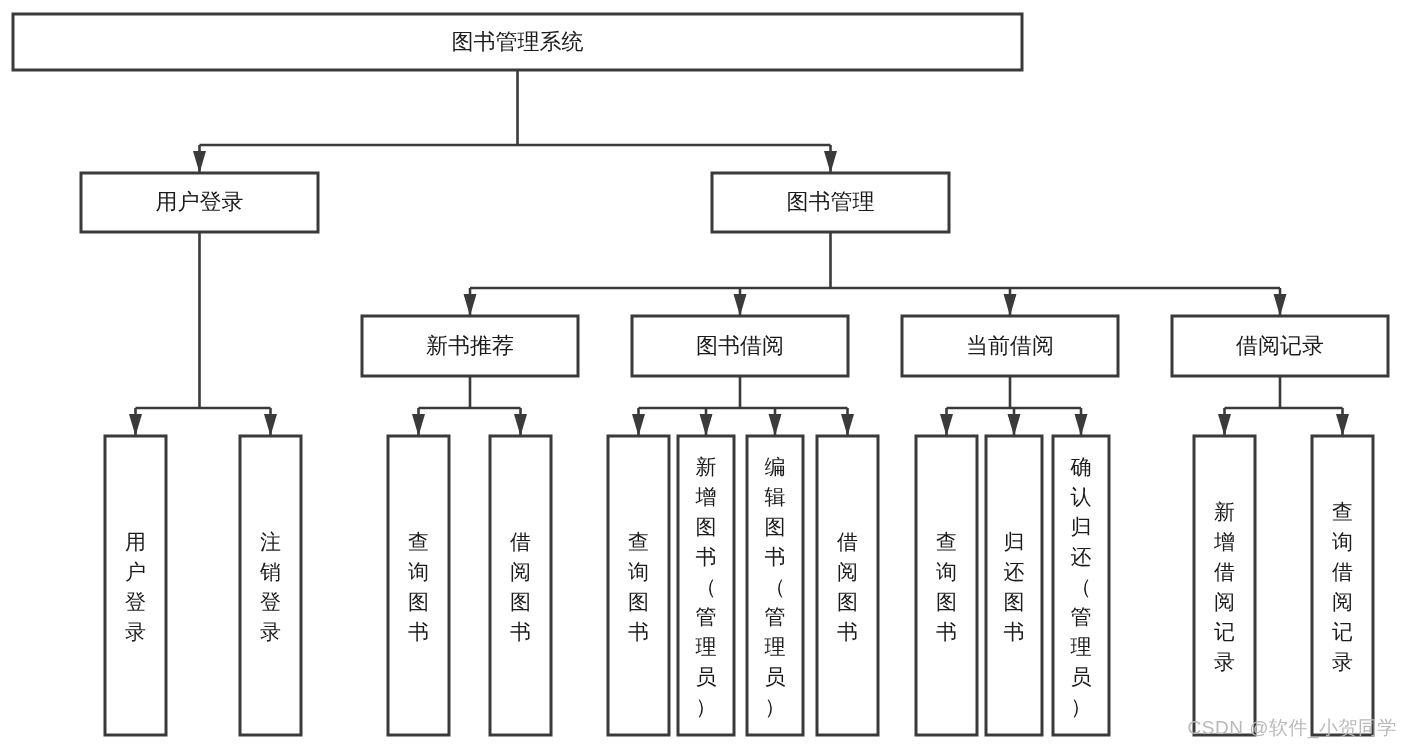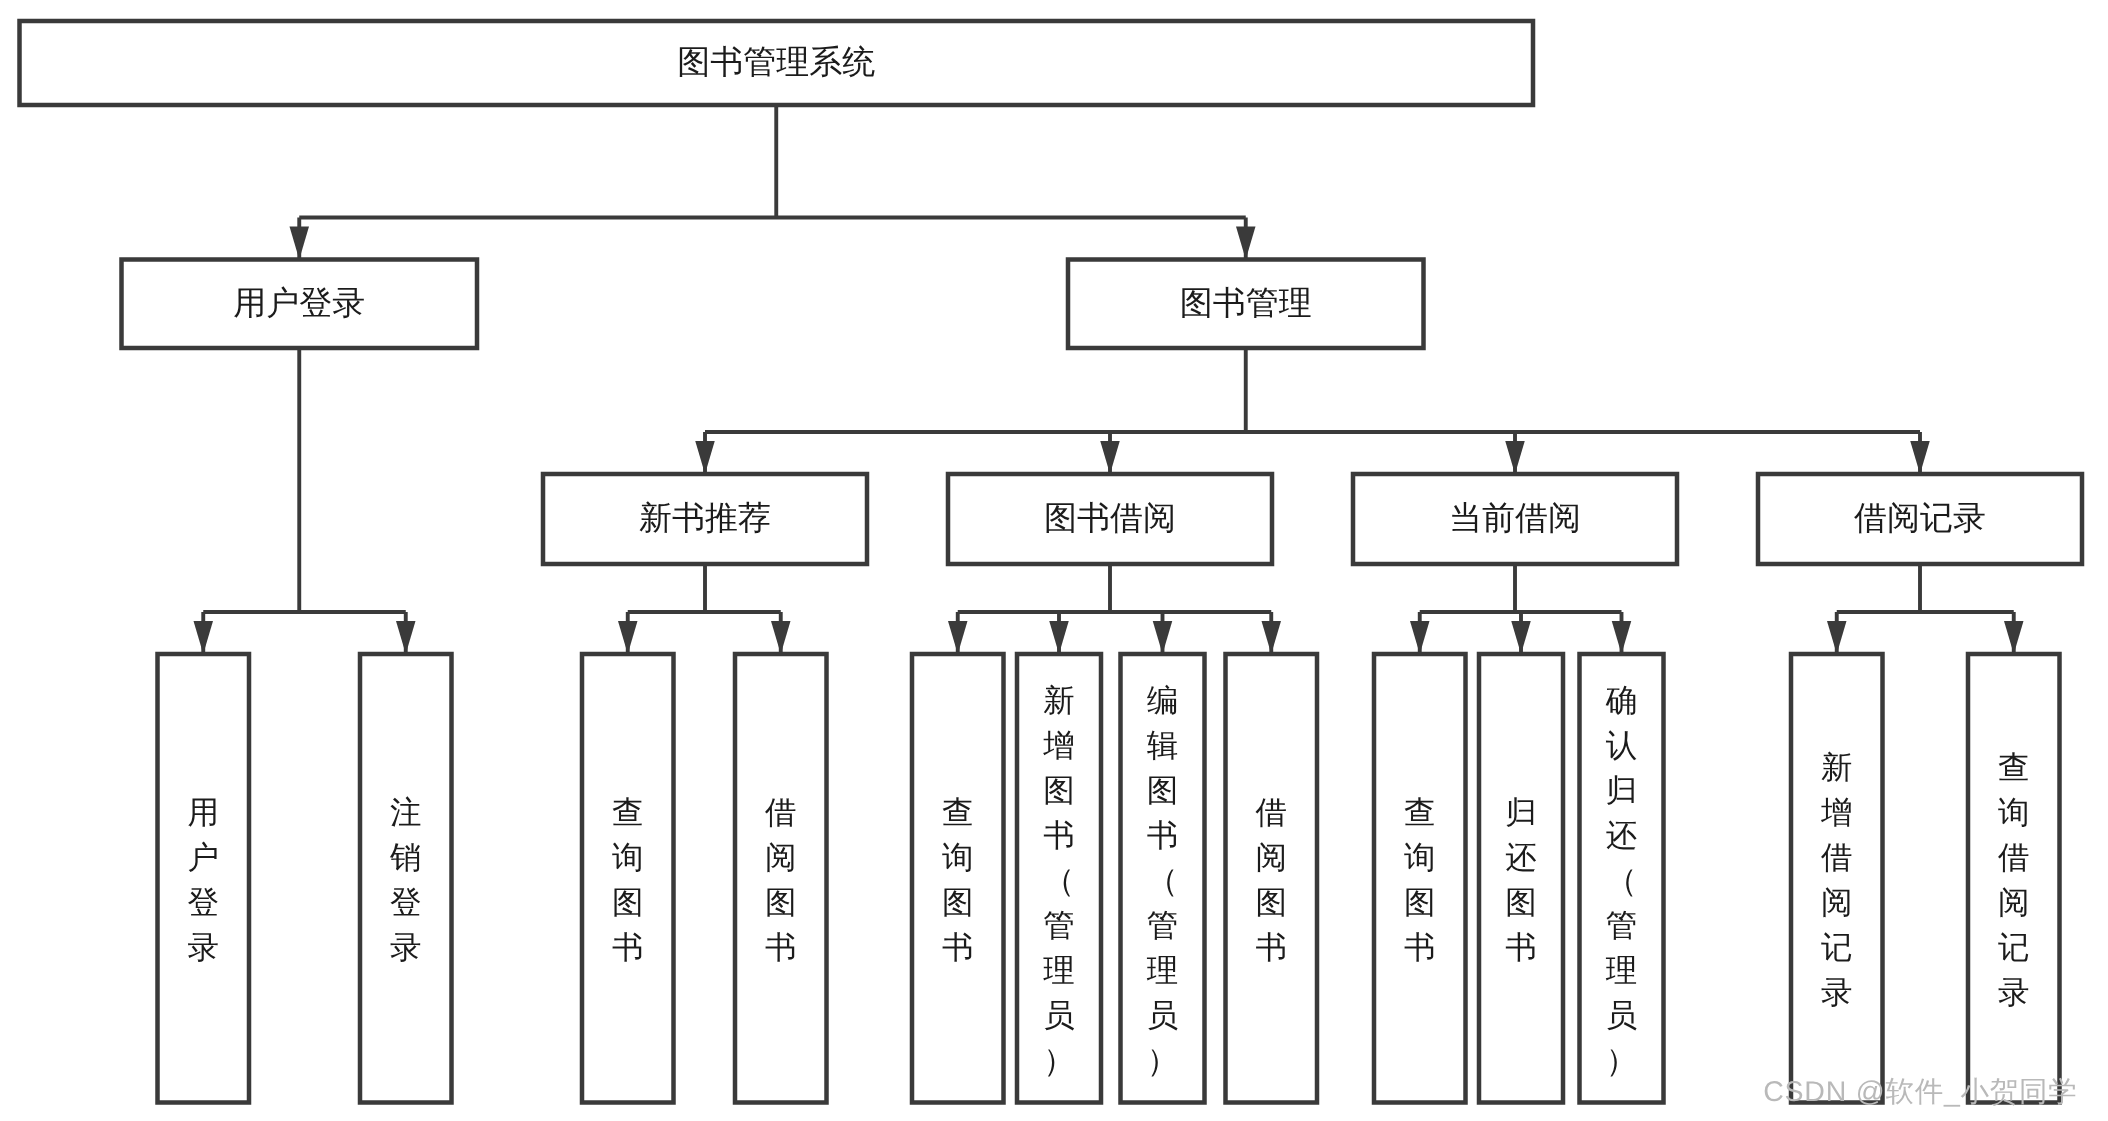--- a/index.html
+++ b/index.html
@@ -49,21 +49,21 @@
     dominant-baseline: middle;
   }
   .node-label-v {
     font-family: "Liberation Sans", "DejaVu Sans", sans-serif;
     font-size: 21px;
     fill: #1b1b1b;
     text-anchor: middle;
   }
   .watermark-text {
     position: absolute;
-    right: 20px;
+    right: 8px;
     bottom: 6px;
     font-family: "Liberation Sans", "DejaVu Sans", sans-serif;
     font-size: 19px;
     color: #b9b9b9;
     white-space: nowrap;
     letter-spacing: 0.5px;
   }
 </style>
 </head>
 <body>

